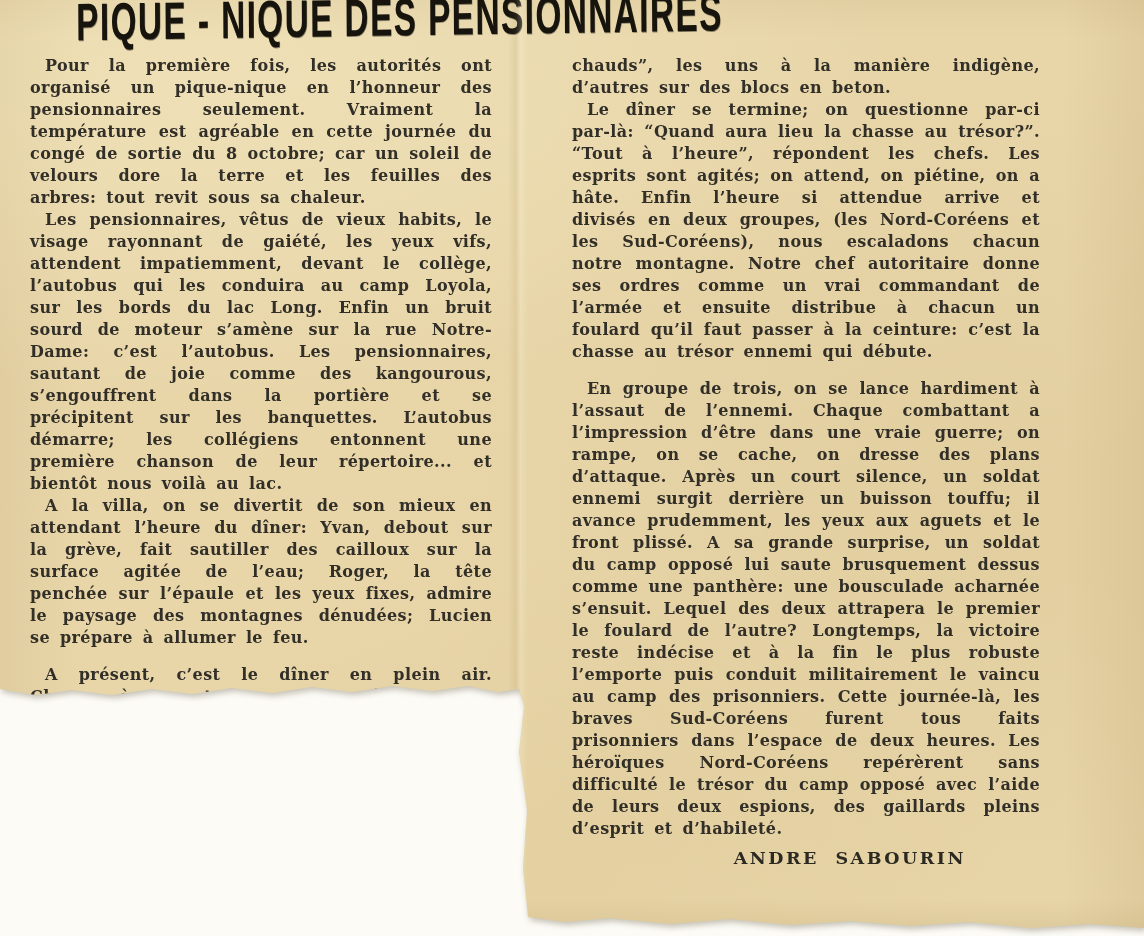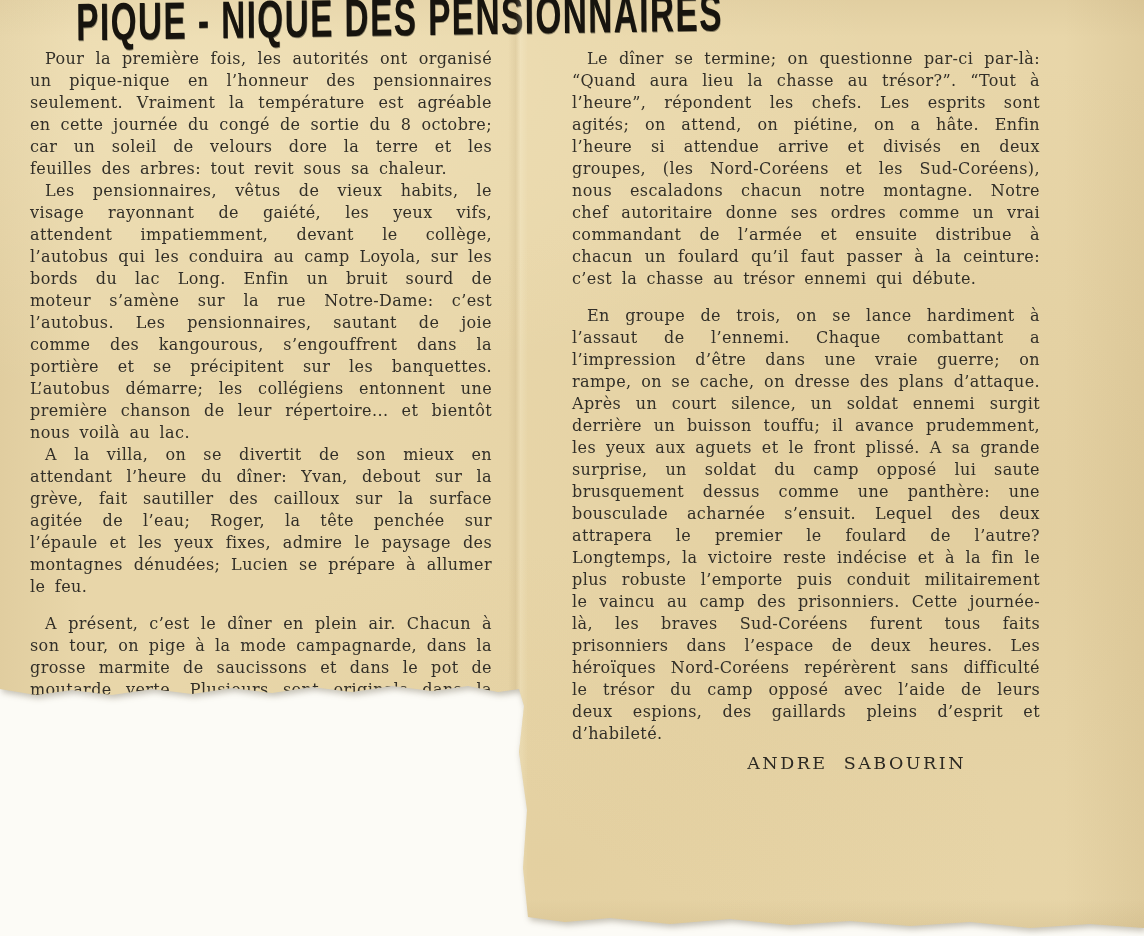--- a/index.html
+++ b/index.html
@@ -45,27 +45,28 @@
     font-weight:700;
     font-size:47px;
     letter-spacing:2px;
     white-space:nowrap;
     color:#17140e;
     transform:scale(0.71,1.12) rotate(-0.55deg);
     transform-origin:left top;
     text-shadow:0.6px 0.8px 0 rgba(23,20,14,0.45);
   }
   .col{
-    position:absolute;top:48px;
+    position:absolute;top:55px;
     color:#322f28;
     font-size:16px;
     line-height:22px;
     letter-spacing:0.4px;
     word-spacing:4px;
     text-align:justify;
+    font-weight:bold;
   }
   .col-left{left:30px;width:462px;}
   .col-right{left:572px;width:468px;}
   .para{margin:0;}
   .para.indent{text-indent:15px;}
   .para.gap-md{margin-top:15px;}
   .para.gap-sm{margin-top:9px;}
   .signature{margin-top:7px;text-align:right;}
   .sig-author{
     padding-right:74px;
@@ -84,20 +85,21 @@
       <h1 class="headline">PIQUE - NIQUE  DES  PENSIONNAIRES</h1>
 
       <div class="col col-left">
         <p class="para indent">Pour la première fois, les autorités ont organisé un pique-nique en l’honneur des pensionnaires seulement. Vraiment la température est agréable en cette journée du congé de sortie du 8 octobre; car un soleil de velours dore la terre et les feuilles des arbres: tout revit sous sa chaleur.</p>
         <p class="para indent">Les pensionnaires, vêtus de vieux habits, le visage rayonnant de gaiété, les yeux vifs, attendent impatiemment, devant le collège, l’autobus qui les conduira au camp Loyola, sur les bords du lac Long. Enfin un bruit sourd de moteur s’amène sur la rue Notre-Dame: c’est l’autobus. Les pensionnaires, sautant de joie comme des kangourous, s’engouffrent dans la portière et se précipitent sur les banquettes. L’autobus démarre; les collégiens entonnent une première chanson de leur répertoire... et bientôt nous voilà au lac.</p>
         <p class="para indent">A la villa, on se divertit de son mieux en attendant l’heure du dîner: Yvan, debout sur la grève, fait sautiller des cailloux sur la surface agitée de l’eau; Roger, la tête penchée sur l’épaule et les yeux fixes, admire le paysage des montagnes dénudées; Lucien se prépare à allumer le feu.</p>
         <p class="para indent gap-md">A présent, c’est le dîner en plein air. Chacun à son tour, on pige à la mode campagnarde, dans la grosse marmite de saucissons et dans le pot de moutarde verte. Plusieurs sont originals dans la façon de s’asseoir pour déguster leurs “chiens-</p>
       </div>
 
       <div class="col col-right">
+        <p class="para">chauds”, les uns à la manière indigène, d’autres sur des blocs en beton.</p>
         <p class="para indent">Le dîner se termine; on questionne par-ci par-là: “Quand aura lieu la chasse au trésor?”. “Tout à l’heure”, répondent les chefs. Les esprits sont agités; on attend, on piétine, on a hâte. Enfin l’heure si attendue arrive et divisés en deux groupes, (les Nord-Coréens et les Sud-Coréens), nous escaladons chacun notre montagne. Notre chef autoritaire donne ses ordres comme un vrai commandant de l’armée et ensuite distribue à chacun un foulard qu’il faut passer à la ceinture: c’est la chasse au trésor ennemi qui débute.</p>
         <p class="para indent gap-md">En groupe de trois, on se lance hardiment à l’assaut de l’ennemi. Chaque combattant a l’impression d’être dans une vraie guerre; on rampe, on se cache, on dresse des plans d’attaque. Après un court silence, un soldat ennemi surgit derrière un buisson touffu; il avance prudemment, les yeux aux aguets et le front plissé. A sa grande surprise, un soldat du camp opposé lui saute brusquement dessus comme une panthère: une bousculade acharnée s’ensuit. Lequel des deux attrapera le premier le foulard de l’autre? Longtemps, la victoire reste indécise et à la fin le plus robuste l’emporte puis conduit militairement le vaincu au camp des prisonniers. Cette journée-là, les braves Sud-Coréens furent tous faits prisonniers dans l’espace de deux heures. Les héroïques Nord-Coréens repérèrent sans difficulté le trésor du camp opposé avec l’aide de leurs deux espions, des gaillards pleins d’esprit et d’habileté.</p>
 
         <div class="signature">
           <div class="sig-author">ANDRE  SABOURIN</div>
 
         </div>
       </div>
 
       <div class="crease"></div>

